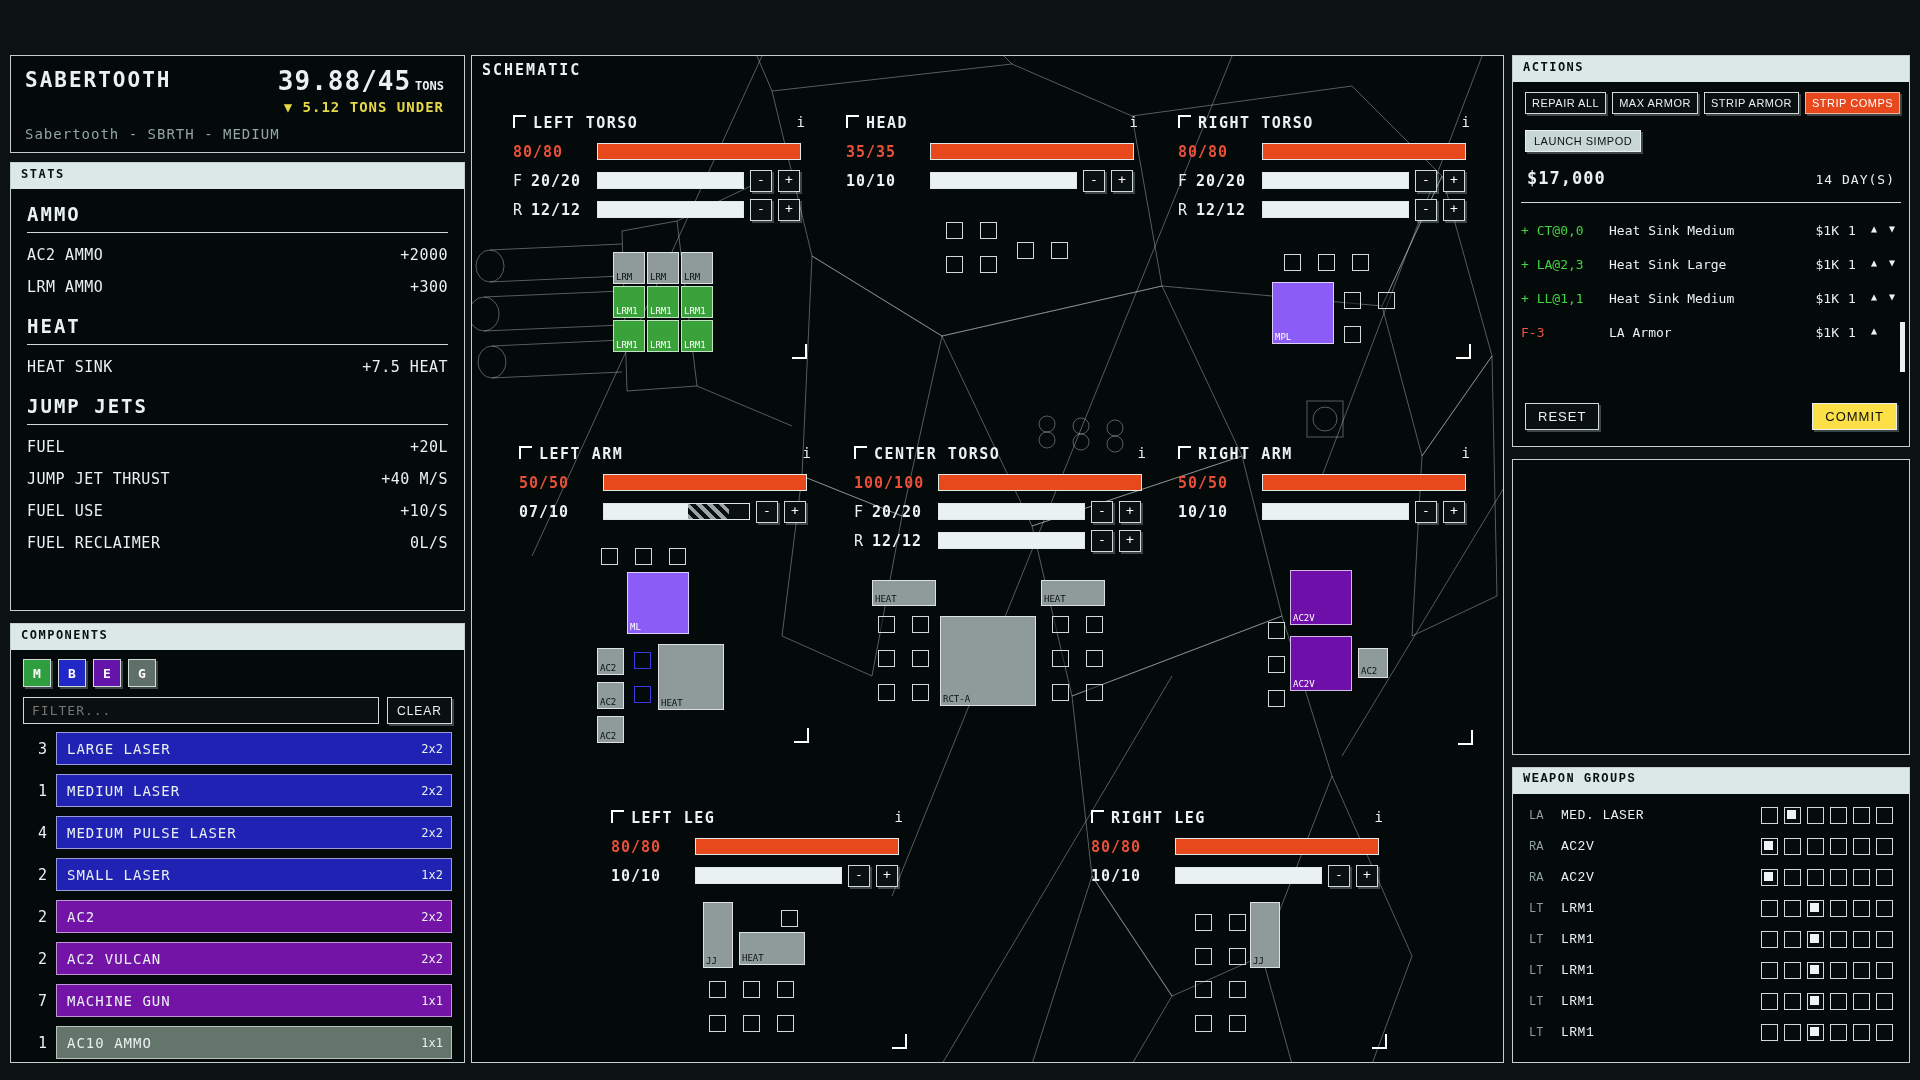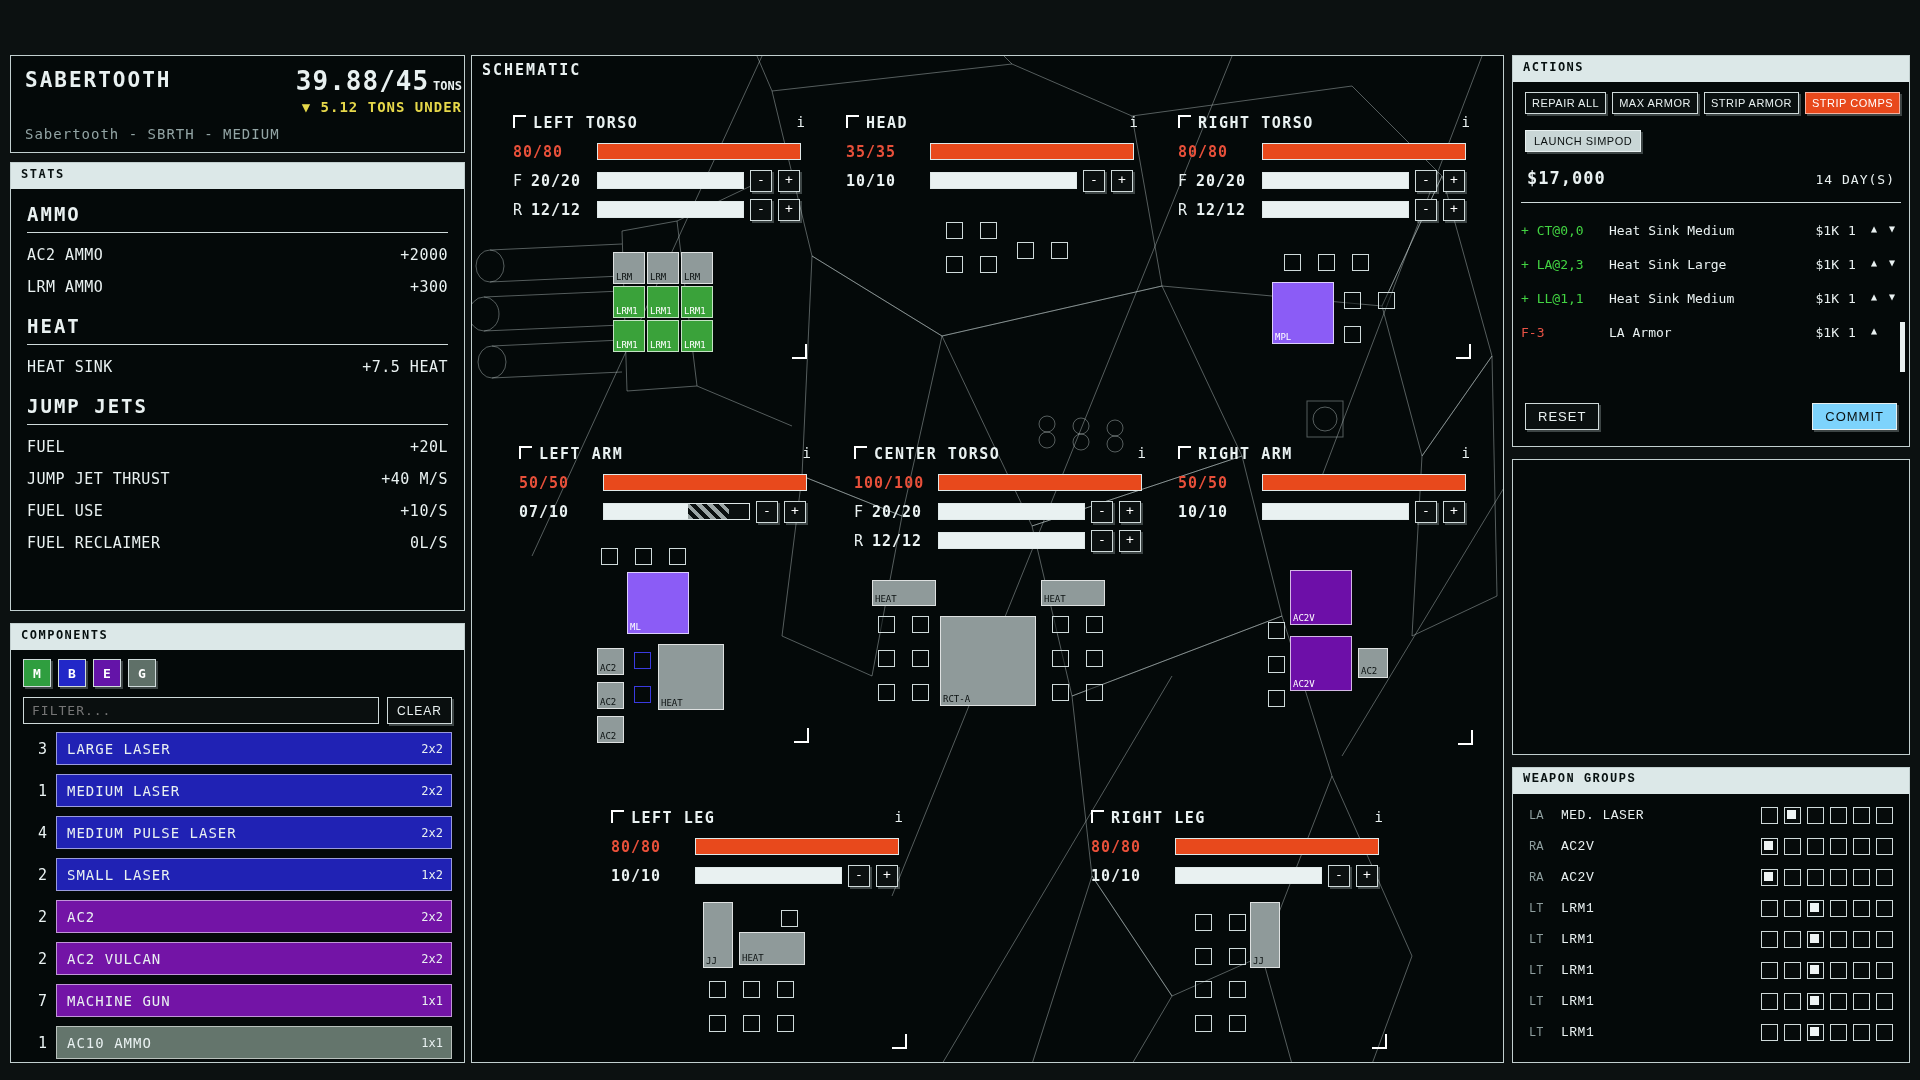--- a/index.html
+++ b/index.html
@@ -4,21 +4,21 @@
 <style>
   html,body{margin:0;padding:0;background:#0c1111;}
   #root{position:relative;width:1920px;height:1080px;overflow:hidden;
         font-family:"DejaVu Sans Mono","Liberation Mono",monospace;color:#e9f1f1;}
   .panel{position:absolute;background:#040909;border:1px solid #c2cfcf;box-sizing:border-box;}
   .hbar{height:26px;background:#dce8e8;color:#071010;font-size:12px;font-weight:bold;
         letter-spacing:1.5px;padding:4px 10px;box-sizing:border-box;}
   
   .mech-name{position:absolute;left:14px;top:12px;font-size:21px;font-weight:bold;letter-spacing:2px;}
   .mech-sub{position:absolute;left:14px;bottom:10px;font-size:14px;color:#93a5a5;letter-spacing:1px;}
-  .weight-block{position:absolute;right:2px;top:10px;text-align:right;}
+  .weight-block{position:absolute;right:20px;top:10px;text-align:right;}
   .weight-val{font-size:26px;font-weight:bold;letter-spacing:1px;}
   .weight-unit{font-size:12px;font-weight:bold;margin-left:4px;}
   .weight-under{margin-top:3px;color:#e6d84a;font-size:14px;font-weight:bold;letter-spacing:1px;}
   .stats-body{padding:2px 16px 0 16px;}
   .stat-head{font-size:19px;font-weight:bold;letter-spacing:2px;padding:12px 0 7px 0;
              border-bottom:1px solid #cfdada;margin-bottom:6px;}
   .stat-row{display:flex;justify-content:space-between;font-size:15px;padding:7px 0;letter-spacing:0.5px;}
   .type-row{display:flex;gap:7px;padding:9px 12px 2px 12px;}
   .type-btn{width:26px;height:26px;border:1px solid #cfdada;color:#fff;font-size:13px;font-weight:bold;
             display:flex;align-items:center;justify-content:center;box-shadow:2px 2px 0 rgba(210,224,224,.28);cursor:pointer;}
@@ -83,21 +83,21 @@
   .tx-row{display:flex;align-items:flex-start;height:34px;font-size:13px;}
   .tx-tag{width:88px;letter-spacing:0;}
   .tx-tag.add{color:#42d442;} .tx-tag.remove{color:#e85345;}
   .tx-name{flex:1;letter-spacing:0;}
   .tx-price{width:38px;text-align:right;}
   .tx-qty{width:26px;text-align:center;}
   .tx-arrow{width:18px;text-align:center;font-size:10px;cursor:pointer;}
   .scrollbar{position:absolute;right:4px;top:266px;width:5px;height:50px;background:#e8f0f0;cursor:pointer;}
   .reset-btn{position:absolute;left:12px;bottom:16px;background:#0a1010;border:1px solid #cfdada;color:#e9f1f1;
              font-size:13px;letter-spacing:1px;padding:5px 12px;box-shadow:2px 2px 0 rgba(210,224,224,.28);cursor:pointer;}
-  .commit-btn{position:absolute;right:12px;bottom:16px;background:#7dd3fc;border:1px solid #e8f0f0;color:#0a1010;
+  .commit-btn{position:absolute;right:12px;bottom:16px;background:#fde047;border:1px solid #e8f0f0;color:#0a1010;
               font-size:13px;letter-spacing:1px;padding:5px 12px;box-shadow:2px 2px 0 rgba(210,224,224,.28);cursor:pointer;}
   
   .wg-rows{position:absolute;top:32px;left:0;right:0;}
   .wg-row{display:flex;align-items:center;height:31px;padding:0 16px;}
   .wg-loc{width:32px;color:#90a0a0;font-size:12px;}
   .wg-name{flex:1;font-size:13px;letter-spacing:0.5px;}
   .wg-boxes{display:flex;gap:6px;}
   .wg-box{width:17px;height:17px;border:1px solid #cfdada;background:#060b0b;box-sizing:border-box;cursor:pointer;}
   .wg-box.on::after{content:"";display:block;width:9px;height:9px;margin:2px;background:#eef4f4;}
 </style>

